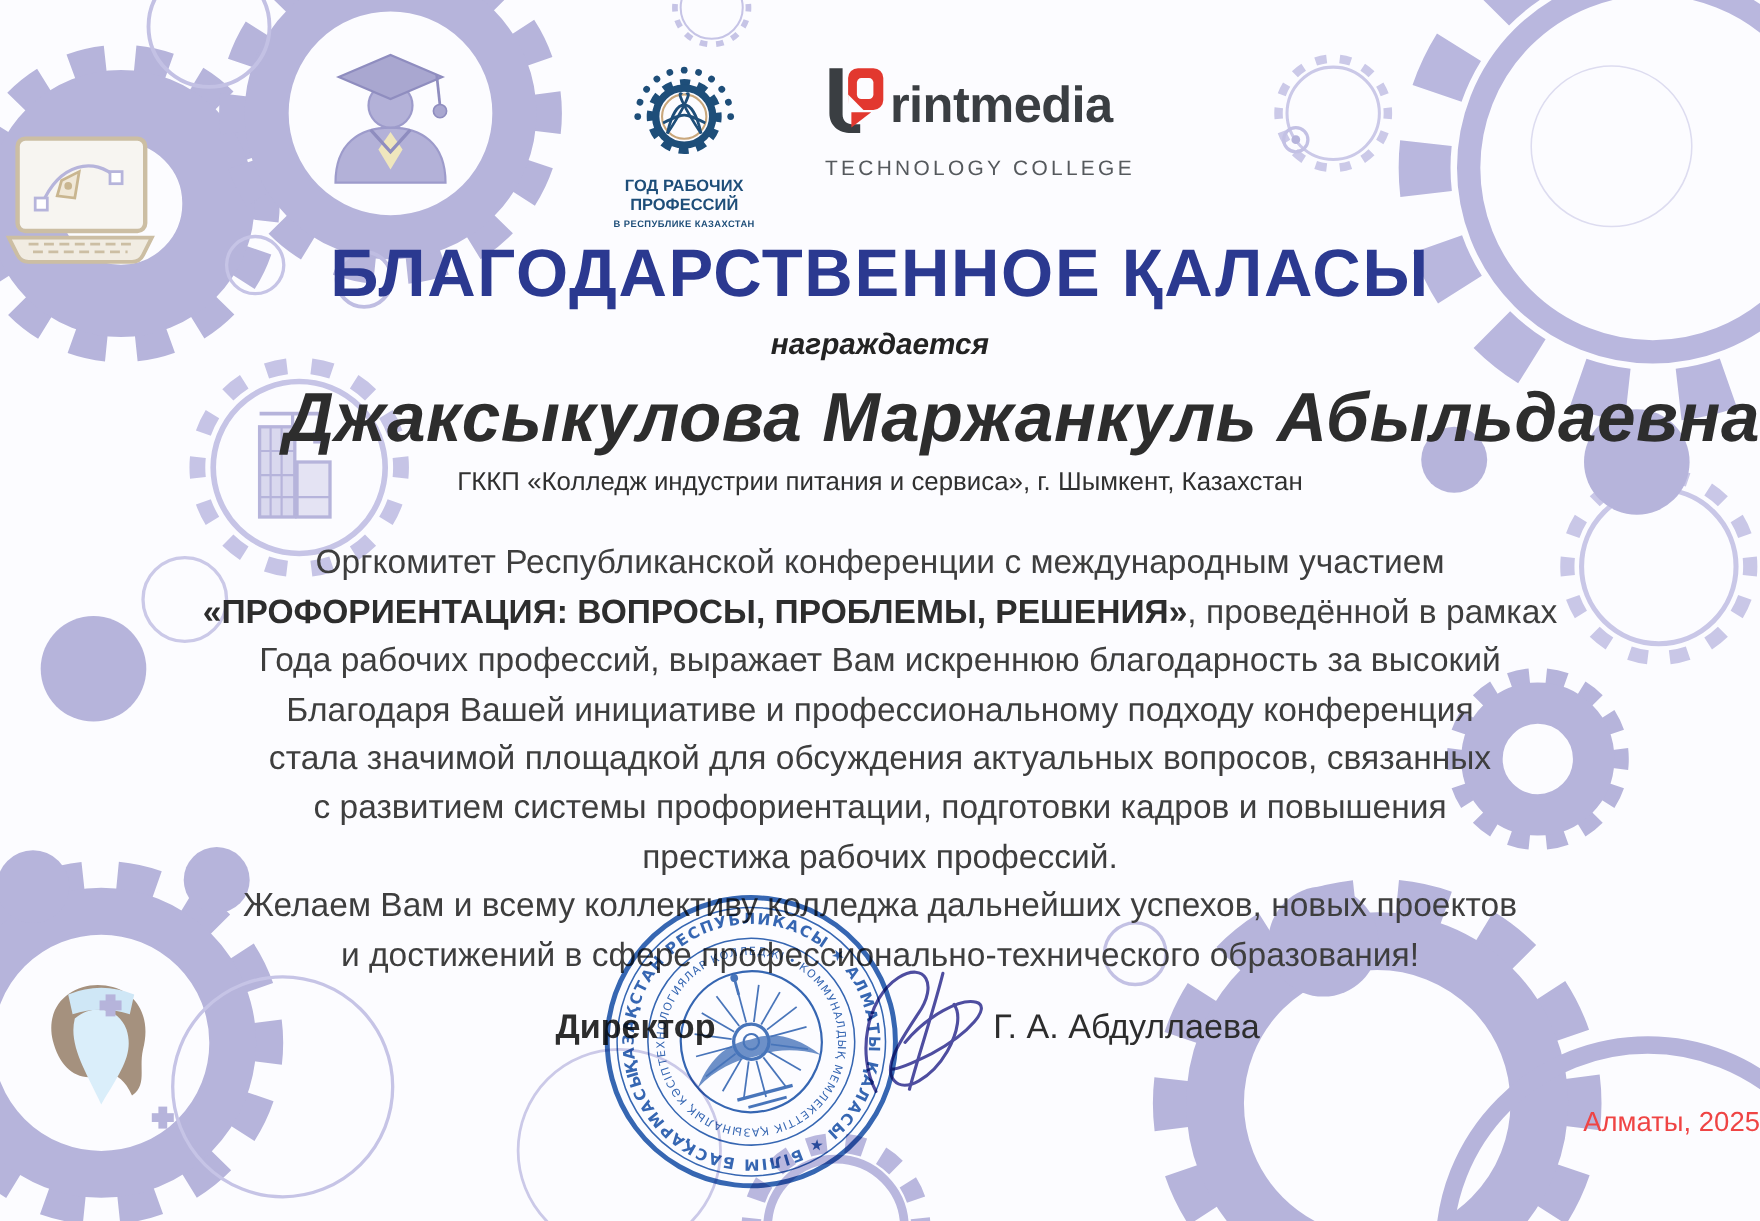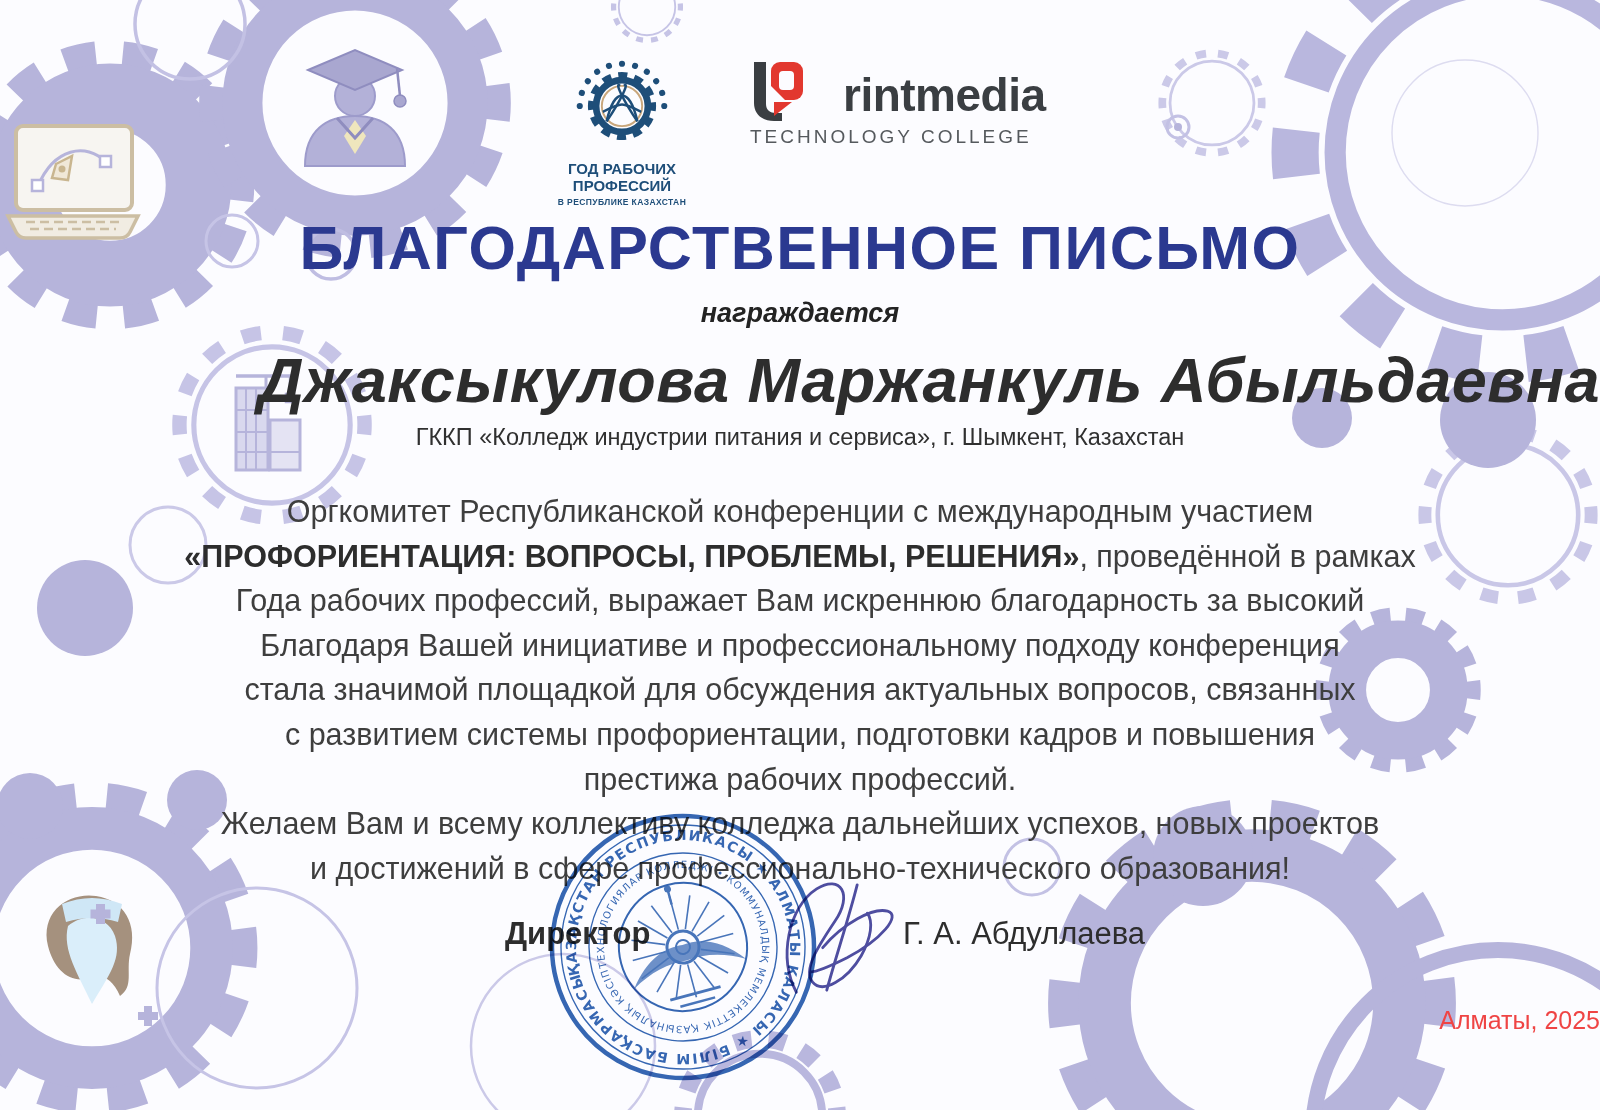--- a/index.html
+++ b/index.html
@@ -9,23 +9,23 @@
   }
   .bg{position:absolute;inset:0;z-index:0;}
   .abs{position:absolute;z-index:2;}
   .ctr{left:0;width:100%;text-align:center;}
 
   
   .year-logo{left:548px;top:58px;width:148px;text-align:center;z-index:2;}
   .year-logo .yl-txt{font-size:15px;font-weight:bold;color:#1e4e79;line-height:17px;margin-top:2px;}
   .year-logo .yl-sub{font-size:8.5px;font-weight:bold;color:#1e4e79;letter-spacing:.4px;margin-top:3px;}
   .pm-logo{left:748px;top:58px;z-index:2;}
-  .pm-row{display:flex;align-items:flex-start;gap:34px;}
+  .pm-row{display:flex;align-items:flex-start;}
   .pm-word{font-size:46px;font-weight:bold;color:#3a3e42;line-height:1;margin:14px 0 0 3px;letter-spacing:-.5px;}
-  .pm-sub{font-size:19px;color:#55595d;letter-spacing:3px;margin-top:4px;margin-left:2px;}
+  .pm-sub{font-size:19px;color:#55595d;letter-spacing:3px;margin-top:21px;margin-left:2px;}
 
   .title{top:213px;font-size:61px;font-weight:bold;color:#2b3990;letter-spacing:1.5px;}
   .award{top:298px;font-size:27px;font-weight:bold;font-style:italic;color:#232323;}
   .name{top:344px;font-size:63px;font-style:italic;font-weight:600;color:#2d2d2d;letter-spacing:.5px;text-align:right;}
   .affil{top:424px;font-size:23.5px;color:#303030;}
 
   .bodytext{top:489px;left:110px;width:1380px;text-align:center;
     font-size:30.5px;line-height:44.6px;color:#3e3e3e;z-index:2;position:absolute;}
   .bodytext b{color:#2d2d2d;}
 
@@ -182,21 +182,21 @@
         <rect x="23" y="4" width="32" height="38" rx="9" fill="#e2382f"></rect>
         <rect x="31" y="13" width="15" height="19" rx="4" fill="#fcfcff"></rect>
         <polygon points="23,28 37,42 23,42" fill="#fcfcff"></polygon>
         <polygon points="26,44 44,44 26,58" fill="#e2382f"></polygon>
       </svg>
       <div class="pm-word">rintmedia</div>
     </div>
     <div class="pm-sub">TECHNOLOGY COLLEGE</div>
   </div>
 
-  <div class="abs ctr title">БЛАГОДАРСТВЕННОЕ ПИСЬМО</div>
+  <div class="abs ctr title">БЛАГОДАРСТВЕННОЕ ҚАЛАСЫ</div>
   <div class="abs ctr award">награждается</div>
   <div class="abs ctr name">Джаксыкулова Маржанкуль Абыльдаевна</div>
   <div class="abs ctr affil">ГККП «Колледж индустрии питания и сервиса», г. Шымкент, Казахстан</div>
 
   <div class="bodytext">
     <div>Оргкомитет  Республиканской конференции с международным участием</div>
     <div><b>«ПРОФОРИЕНТАЦИЯ: ВОПРОСЫ, ПРОБЛЕМЫ, РЕШЕНИЯ»</b><span>, проведённой в рамках</span></div>
     <div>Года рабочих профессий, выражает Вам искреннюю благодарность за высокий</div>
     <div>Благодаря Вашей инициативе и профессиональному подходу конференция</div>
     <div>стала значимой площадкой для обсуждения актуальных вопросов, связанных</div>

